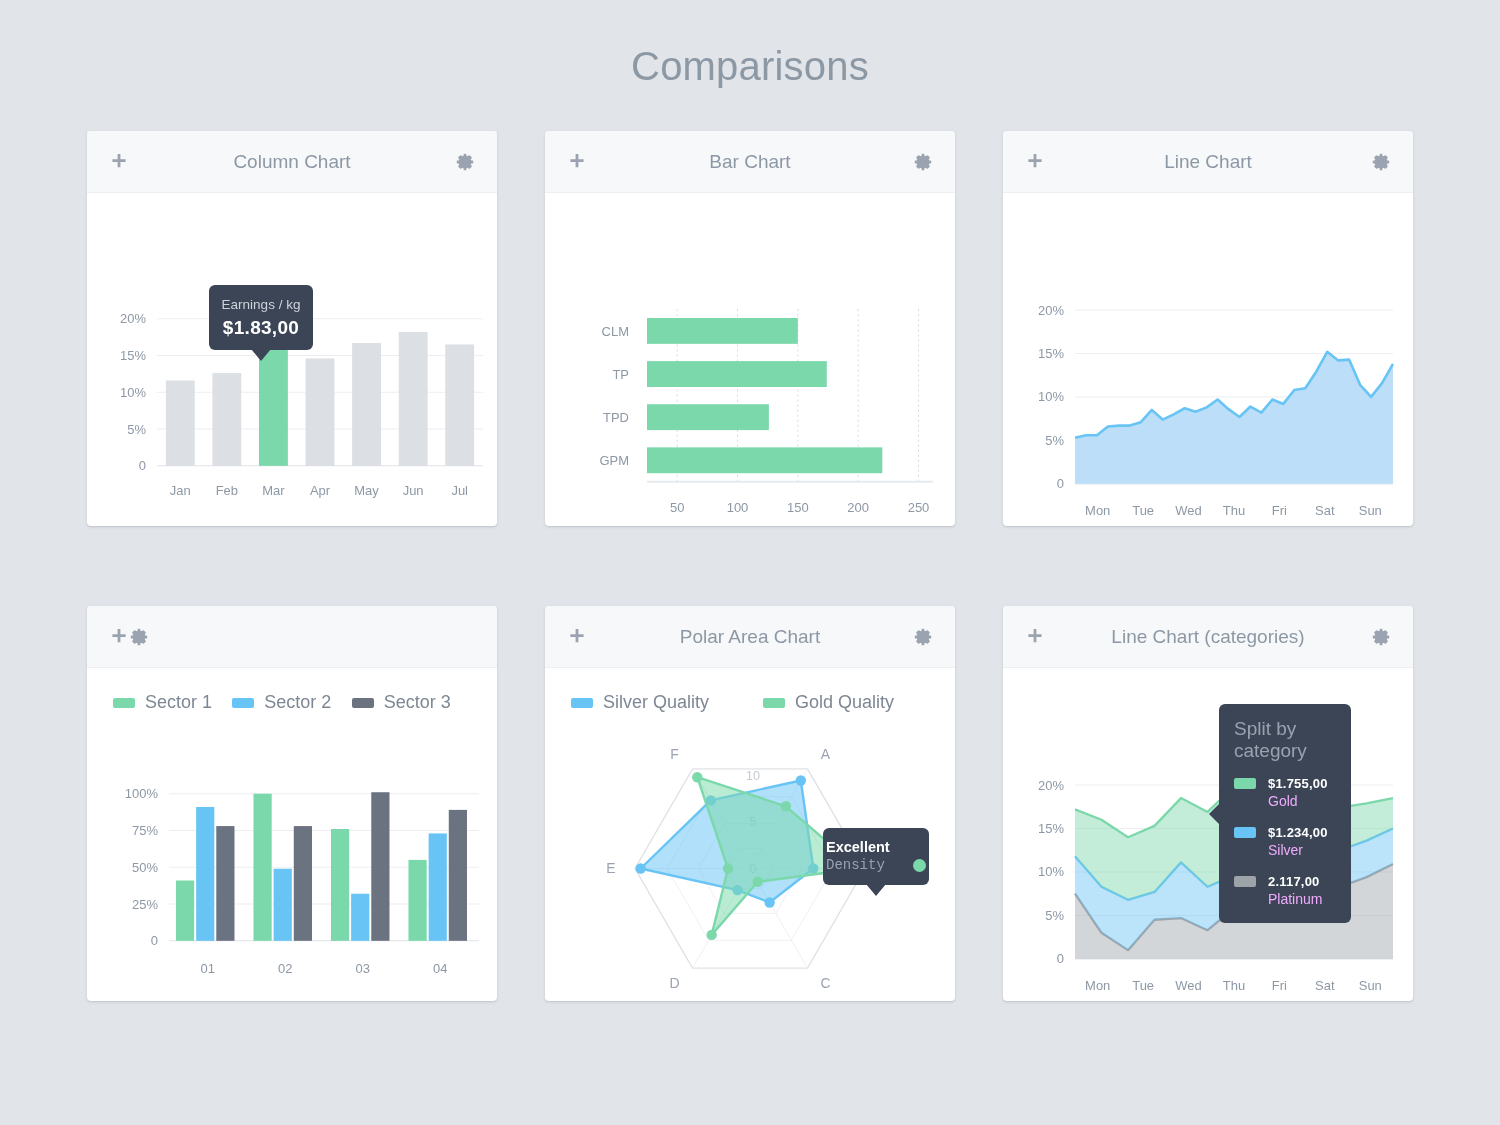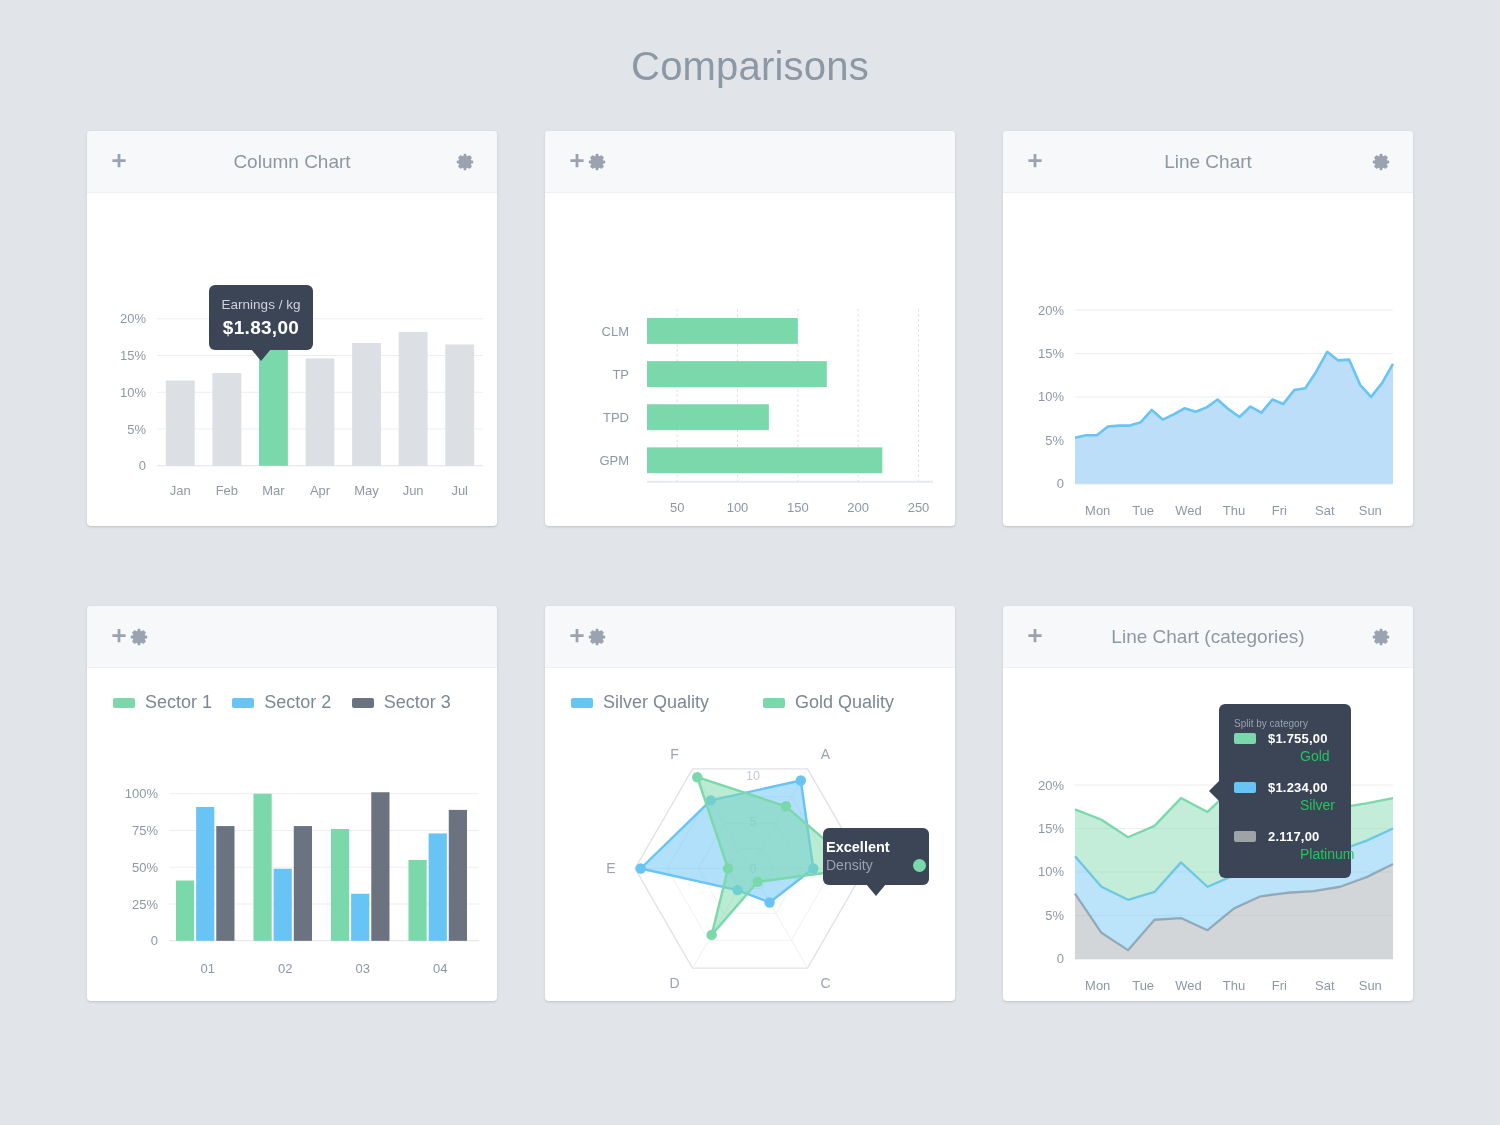--- a/index.html
+++ b/index.html
@@ -90,30 +90,30 @@
     border-bottom: 11px solid transparent;
     border-right: 11px solid #3b4556;
   }
   #tt-column { left: 122px; top: 92px; width: 104px; padding: 12px 10px 11px; text-align: center; }
   #tt-column .tt-lbl { font-size: 13.5px; color: #cdd3db; margin-bottom: 5px; }
   #tt-column .tt-val { font-size: 19px; font-weight: bold; letter-spacing: .3px; }
 
   #tt-polar { left: 278px; top: 160px; width: 106px; padding: 11px 3px 12px; }
   #tt-polar .tt-title { font-size: 14.5px; font-weight: bold; margin-bottom: 2px; }
   #tt-polar .tt-sub { font-size: 14px; color: #99a2af; display: flex; align-items: center; }
-  #tt-polar .tt-sub span.txt { flex: 1 1 auto; }
+  #tt-polar .tt-sub span.txt { flex: 1 1 auto; font-family: Liberation Mono, monospace; }
   #tt-polar .dot { width: 13px; height: 13px; border-radius: 50%; flex: 0 0 auto; }
 
   #tt-stack { left: 216px; top: 36px; width: 132px; padding: 14px 15px 16px; }
-  #tt-stack .tt-hd { font-size: 10px; color: #99a2af; margin-bottom: 0; }
+  #tt-stack .tt-hd { font-size: 19px; color: #99a2af; margin-bottom: 12px; }
   #tt-stack .tt-grp { display: flex; align-items: flex-start; gap: 12px; margin-bottom: 14px; }
   #tt-stack .tt-grp:last-child { margin-bottom: 0; }
   #tt-stack .sw { width: 22px; height: 11px; border-radius: 2px; flex: 0 0 auto; margin-top: 4px; }
   #tt-stack .amt { font-size: 13px; font-weight: bold; letter-spacing: .2px; }
-  #tt-stack .nm { font-size: 14px; color: #22c55e; margin-top: 1px; margin-left: 32px; }
+  #tt-stack .nm { font-size: 14px; color: #f0abfc; margin-top: 1px; }
 
   .axis-text { font-size: 13px; fill: #8d98a5; font-family: "Liberation Sans", sans-serif; }
   .radar-text { font-size: 14px; fill: #9aa3af; font-family: "Liberation Sans", sans-serif; }
   .radar-tick { font-size: 12.5px; fill: #c3cad3; font-family: "Liberation Sans", sans-serif; }
 </style>
 </head>
 <body>
 
 <h1 id="page-title">Comparisons</h1>
 
@@ -175,20 +175,21 @@
     </div>
   </div>
 
   <div class="card">
     <div class="card-header">
       <span class="hdr-icon">
         <svg viewBox="0 0 20 20">
             <path d="M8.6 2h2.8v5.2H16.6v2.8h-5.2V15.2H8.6V10H3.4V7.2h5.2z"></path>
           </svg>
       </span>
+      <div class="card-title">Bar Chart</div>
       <span class="hdr-icon">
         <svg viewBox="0 0 20 20">
             <path d="M10 6.6a3.4 3.4 0 100 6.8 3.4 3.4 0 000-6.8zm0 5a1.6 1.6 0 110-3.2 1.6 1.6 0 010 3.2zM17.4 8.6h-1.1a6 6 0 00-.6-1.4l.8-.8a.9.9 0 000-1.3l-1.6-1.6a.9.9 0 00-1.3 0l-.8.8a6 6 0 00-1.4-.6V2.6a.9.9 0 00-.9-.9H9.5a.9.9 0 00-.9.9v1.1a6 6 0 00-1.4.6l-.8-.8a.9.9 0 00-1.3 0L3.5 5.1a.9.9 0 000 1.3l.8.8a6 6 0 00-.6 1.4H2.6a.9.9 0 00-.9.9v1.0a.9.9 0 00.9.9h1.1a6 6 0 00.6 1.4l-.8.8a.9.9 0 000 1.3l1.6 1.6a.9.9 0 001.3 0l.8-.8a6 6 0 001.4.6v1.1a.9.9 0 00.9.9h1.0a.9.9 0 00.9-.9v-1.1a6 6 0 001.4-.6l.8.8a.9.9 0 001.3 0l1.6-1.6a.9.9 0 000-1.3l-.8-.8a6 6 0 00.6-1.4h1.1a.9.9 0 00.9-.9V9.5a.9.9 0 00-.9-.9z"></path>
           </svg>
       </span>
     </div>
     <div class="card-body">
       <svg viewBox="0 0 410 332" preserveAspectRatio="none">
         <g id="bc-grid">
             <line x1="132.168776371308" y1="116" x2="132.168776371308" y2="288" stroke="#d6dade" stroke-width="1" stroke-dasharray="2 3"></line>
@@ -335,20 +336,21 @@
     </div>
   </div>
 
   <div class="card">
     <div class="card-header">
       <span class="hdr-icon">
         <svg viewBox="0 0 20 20">
             <path d="M8.6 2h2.8v5.2H16.6v2.8h-5.2V15.2H8.6V10H3.4V7.2h5.2z"></path>
           </svg>
       </span>
+      <div class="card-title">Polar Area Chart</div>
       <span class="hdr-icon">
         <svg viewBox="0 0 20 20">
             <path d="M10 6.6a3.4 3.4 0 100 6.8 3.4 3.4 0 000-6.8zm0 5a1.6 1.6 0 110-3.2 1.6 1.6 0 010 3.2zM17.4 8.6h-1.1a6 6 0 00-.6-1.4l.8-.8a.9.9 0 000-1.3l-1.6-1.6a.9.9 0 00-1.3 0l-.8.8a6 6 0 00-1.4-.6V2.6a.9.9 0 00-.9-.9H9.5a.9.9 0 00-.9.9v1.1a6 6 0 00-1.4.6l-.8-.8a.9.9 0 00-1.3 0L3.5 5.1a.9.9 0 000 1.3l.8.8a6 6 0 00-.6 1.4H2.6a.9.9 0 00-.9.9v1.0a.9.9 0 00.9.9h1.1a6 6 0 00.6 1.4l-.8.8a.9.9 0 000 1.3l1.6 1.6a.9.9 0 001.3 0l.8-.8a6 6 0 001.4.6v1.1a.9.9 0 00.9.9h1.0a.9.9 0 00.9-.9v-1.1a6 6 0 001.4-.6l.8.8a.9.9 0 001.3 0l1.6-1.6a.9.9 0 000-1.3l-.8-.8a6 6 0 00.6-1.4h1.1a.9.9 0 00.9-.9V9.5a.9.9 0 00-.9-.9z"></path>
           </svg>
       </span>
     </div>
     <div class="card-body">
       <div class="legend-row two" id="pa-legend">
           <div class="legend-item">
             <span class="swatch" style="background: rgb(104, 196, 245);"></span>

